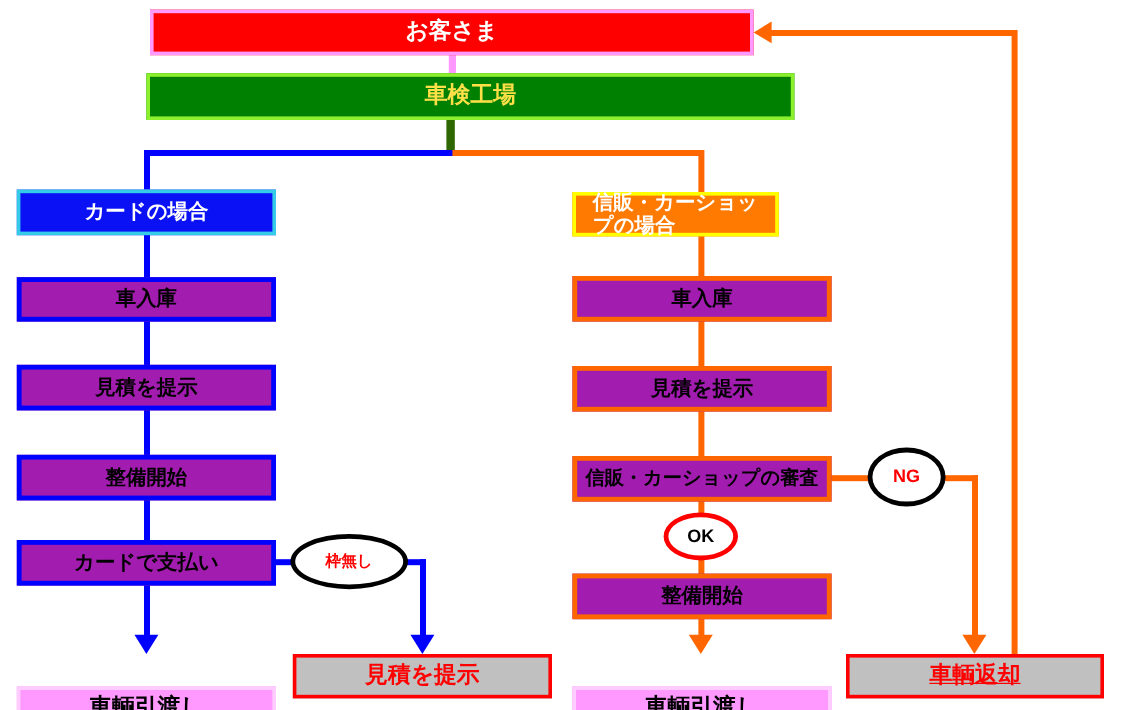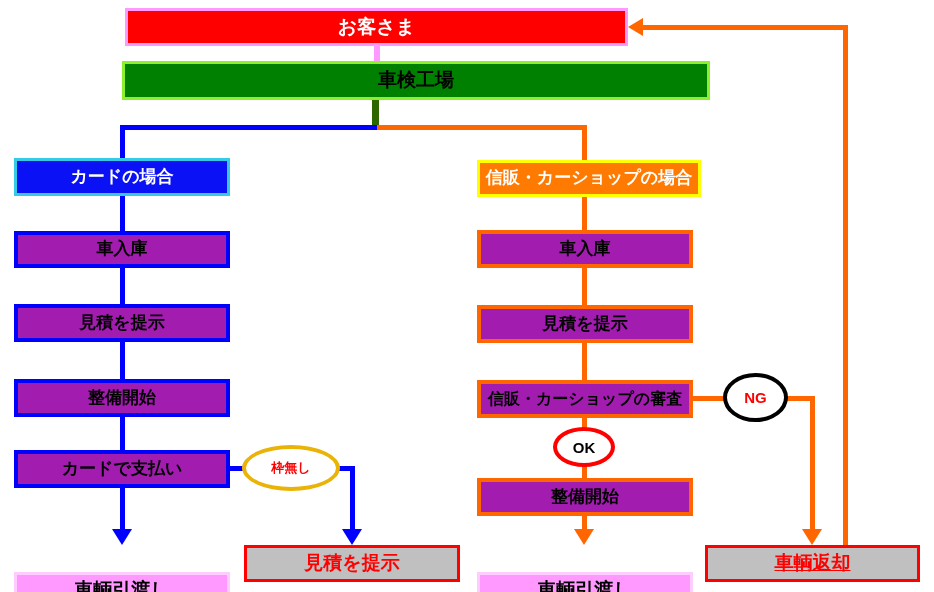--- a/index.html
+++ b/index.html
@@ -7,25 +7,25 @@
     position:relative;width:934px;height:592px;background:#ffffff;overflow:hidden;
     font-family:"Liberation Sans","DejaVu Sans",sans-serif;font-weight:bold;
   }
   .node{position:absolute;display:flex;align-items:center;justify-content:center;
         box-sizing:border-box;text-align:left;line-height:1.1;}
   .ln{position:absolute;}
   .arr{position:absolute;width:0;height:0;}
 
   
   .customer{left:125px;top:8px;width:503px;height:38px;background:#FF0000;border:3px solid #FF99FF;color:#fff;font-size:19px;}
-  .factory{left:122px;top:61px;width:588px;height:39px;background:#008000;border:3px solid #8CF02D;color:#000000;font-size:19px;}
+  .factory{left:122px;top:61px;width:540px;height:39px;background:#008000;border:3px solid #8CF02D;color:#fde047;font-size:19px;font-family:Liberation Mono, monospace;}
 
   
   .card-title{left:14px;top:158px;width:216px;height:38px;background:#0A12F5;border:3px solid #35CBE8;color:#fff;font-size:17px;}
-  .credit-title{left:477px;top:160px;width:224px;height:37px;background:#FF7A00;border:3px solid #FFFF00;color:#fff;font-size:17px;}
+  .credit-title{left:477px;top:160px;width:172px;height:37px;background:#FF7A00;border:3px solid #FFFF00;color:#fff;font-size:17px;padding-left:14px;}
 
   
   .wbox{background:#a21caf;color:#000;font-size:17px;width:216px;height:38px;}
   .bluebox{border:4px solid #0000FF;}
   .orangebox{border:4px solid #FF6600;}
   .l-step0{left:14px;top:231px;height:37px;}
   .l-step1{left:14px;top:304px;}
   .l-step2{left:14px;top:379px;}
   .l-step3{left:14px;top:450px;}
   .r-step0{left:477px;top:230px;}
@@ -36,21 +36,21 @@
   
   .pinkbox{background:#FF99FF;border:3px solid #FFCCFF;color:#000;font-size:19px;width:216px;height:37px;margin-top:27px;}
   .graybox{background:#C0C0C0;border:3px solid #FF0000;color:#FF0000;font-size:19px;height:37px;}
   .l-delivery{left:14px;top:545px;}
   .cash{left:244px;top:545px;width:216px;}
   .r-delivery{left:477px;top:545px;}
   .vreturn{left:705px;top:545px;width:215px;text-decoration:underline;}
 
   
   .ellipse{position:absolute;border-radius:50%;background:#fff;display:flex;align-items:center;justify-content:center;box-sizing:border-box;}
-  .nolimit{left:242px;top:445px;width:98px;height:46px;border:4px solid #eab308;color:#FF0000;font-size:13px;}
+  .nolimit{left:242px;top:445px;width:98px;height:46px;border:4px solid #000000;color:#FF0000;font-size:13px;}
   .ok{left:553px;top:427px;width:62px;height:40px;border:4px solid #FF0000;color:#000;font-size:15px;}
   .ng{left:723px;top:373px;width:65px;height:49px;border:4px solid #000;color:#FF0000;font-size:15px;}
 
   
   .pinkln{background:#FF99FF;}
   .greenln{background:#2E6600;}
   .blueln{background:#0000FF;}
   .orangeln{background:#FF6600;}
 
   

